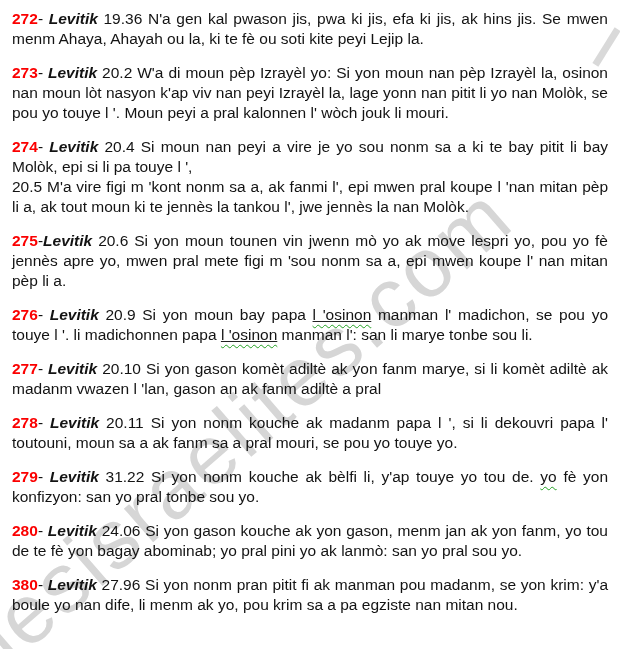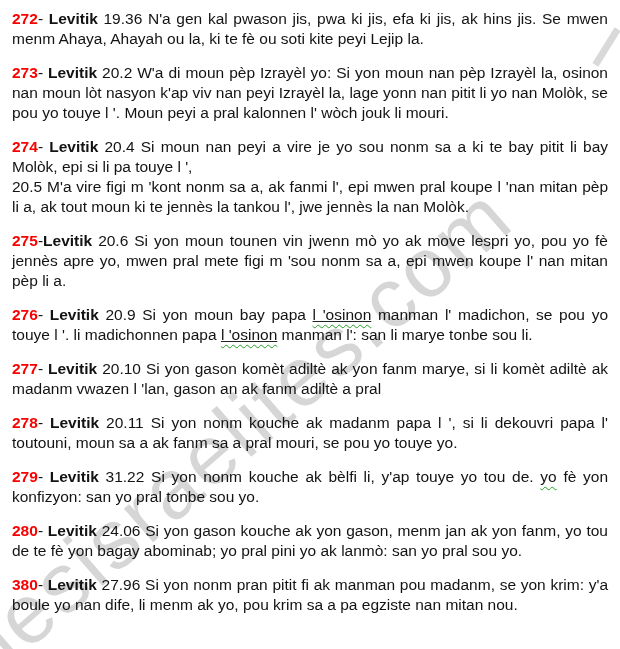--- a/index.html
+++ b/index.html
@@ -40,21 +40,21 @@
   }
   p.para {
     margin: 0 0 14px 0;
     font-size: 15.5px;
     line-height: 20px;
     color: #131313;
     text-align: justify;
   }
   .num  { color: #fb0000; font-weight: bold; }
   .sep  { color: #131313; }
-  .book { font-weight: bold; color: #131313; }
+  .book { font-weight: bold; color: #131313; font-style: italic; }
   
   .us {
     text-decoration-line: underline;
     text-decoration-style: solid;
     text-decoration-color: #222222;
     text-decoration-thickness: 1px;
   }
   
   .sq {
     text-decoration-line: underline;

